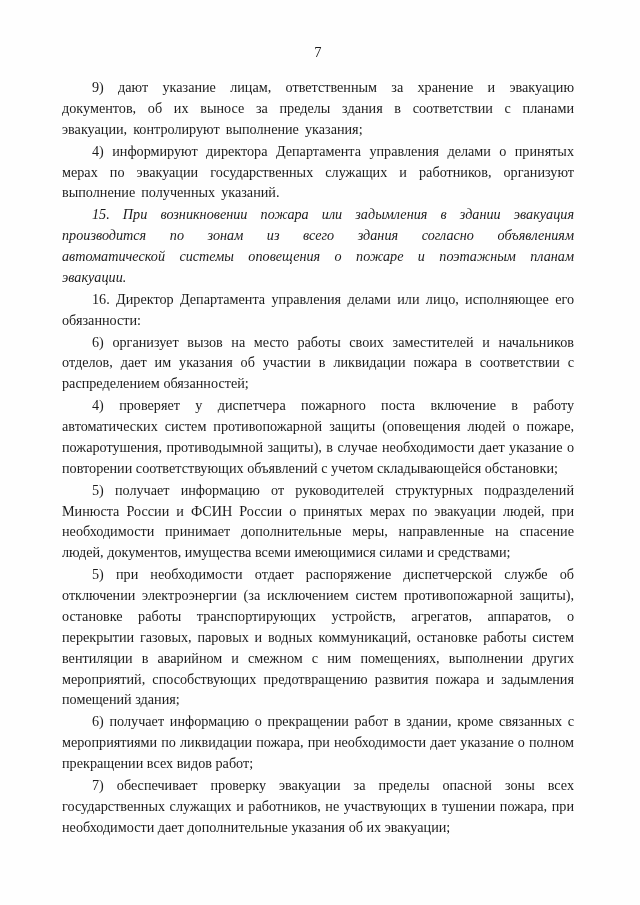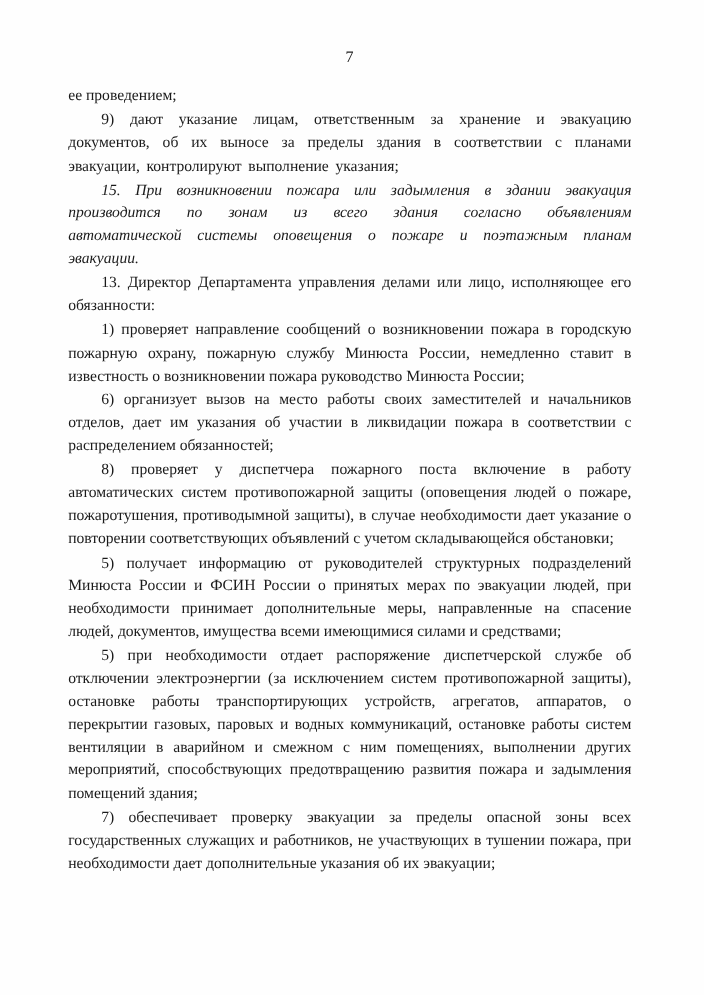--- a/index.html
+++ b/index.html
@@ -55,36 +55,36 @@
 </style>
 </head>
 <body>
 
 <div class="page">
 
   <div class="page-number">7</div>
 
   <div class="body-text">
 
-    <p class="para noindent">ее проведением;</p>
 
     <p class="para indent spaced">9) дают указание лицам, ответственным за хранение и эвакуацию документов, об их выносе за пределы здания в соответствии с планами эвакуации, контролируют выполнение указания;</p>
 
+    <p class="para indent spaced">4) информируют директора Департамента управления делами о принятых мерах по эвакуации государственных служащих и работников, организуют выполнение полученных указаний.</p>
 
     <p class="para indent spaced2">15. При возникновении пожара или задымления в здании эвакуация производится по зонам из всего здания согласно объявлениям автоматической системы оповещения о пожаре и поэтажным планам эвакуации.</p>
 
-    <p class="para indent">13. Директор Департамента управления делами или лицо, исполняющее его обязанности:</p>
+    <p class="para indent">16. Директор Департамента управления делами или лицо, исполняющее его обязанности:</p>
 
-    <p class="para indent">1) проверяет направление сообщений о возникновении пожара в городскую пожарную охрану, пожарную службу Минюста России, немедленно ставит в известность о возникновении пожара руководство Минюста России;</p>
 
     <p class="para indent">6) организует вызов на место работы своих заместителей и начальников отделов, дает им указания об участии в ликвидации пожара в соответствии с распределением обязанностей;</p>
 
-    <p class="para indent">8) проверяет у диспетчера пожарного поста включение в работу автоматических систем противопожарной защиты (оповещения людей о пожаре, пожаротушения, противодымной защиты), в случае необходимости дает указание о повторении соответствующих объявлений с учетом складывающейся обстановки;</p>
+    <p class="para indent">4) проверяет у диспетчера пожарного поста включение в работу автоматических систем противопожарной защиты (оповещения людей о пожаре, пожаротушения, противодымной защиты), в случае необходимости дает указание о повторении соответствующих объявлений с учетом складывающейся обстановки;</p>
 
     <p class="para indent">5) получает информацию от руководителей структурных подразделений Минюста России и ФСИН России о принятых мерах по эвакуации людей, при необходимости принимает дополнительные меры, направленные на спасение людей, документов, имущества всеми имеющимися силами и средствами;</p>
 
     <p class="para indent">5) при необходимости отдает распоряжение диспетчерской службе об отключении электроэнергии (за исключением систем противопожарной защиты), остановке работы транспортирующих устройств, агрегатов, аппаратов, о перекрытии газовых, паровых и водных коммуникаций, остановке работы систем вентиляции в аварийном и смежном с ним помещениях, выполнении других мероприятий, способствующих предотвращению развития пожара и задымления помещений здания;</p>
 
+    <p class="para indent">6) получает информацию о прекращении работ в здании, кроме связанных с мероприятиями по ликвидации пожара, при необходимости дает указание о полном прекращении всех видов работ;</p>
 
     <p class="para indent">7) обеспечивает проверку эвакуации за пределы опасной зоны всех государственных служащих и работников, не участвующих в тушении пожара, при необходимости дает дополнительные указания об их эвакуации;</p>
 
   </div>
 </div>
 
 </body></html>

